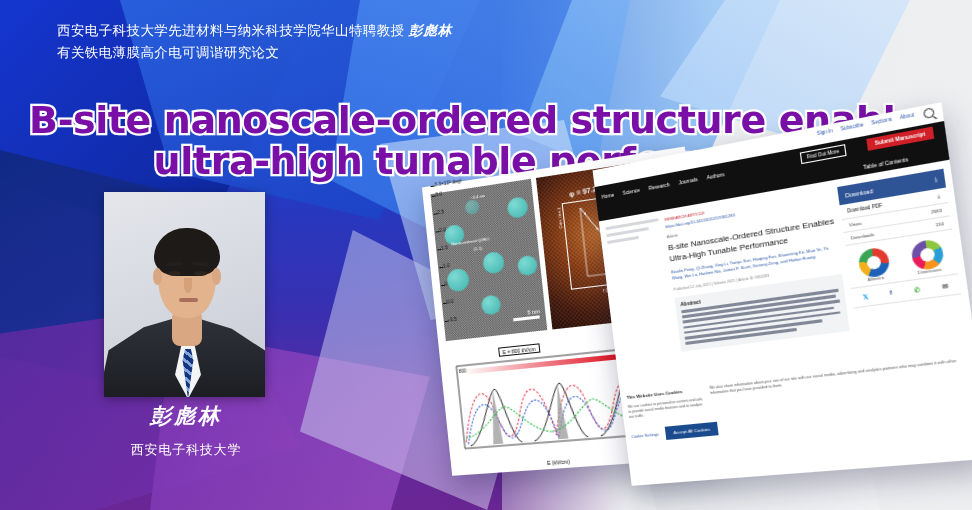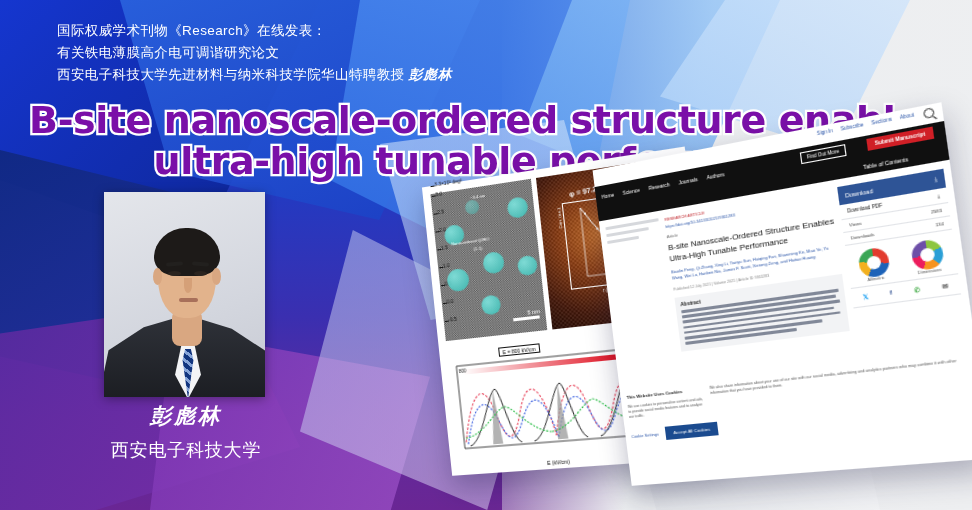--- a/index.html
+++ b/index.html
@@ -103,21 +103,21 @@
   .ph-eye-r{ position:absolute; left:90px; top:79px; width:13px; height:5px;
     background:#2b241f; border-radius:50%; }
   .ph-nose{ position:absolute; left:80px; top:86px; width:8px; height:15px;
     background:#d0986f; border-radius:0 0 50% 50%; opacity:.7; }
   .ph-mouth{ position:absolute; left:75px; top:106px; width:19px; height:4px;
     background:#a8705a; border-radius:4px; }
 
   .pname{ position:absolute; left:0; top:402px; width:372px; text-align:center;
     color:#ffffff; font-size:21px; font-weight:bold; font-style:italic; letter-spacing:3px; }
   .paff{ position:absolute; left:0; top:438px; width:372px; text-align:center;
-    color:#ffffff; font-size:18px; line-height:24px; letter-spacing:.8px; }
+    color:#ffffff; font-size:13px; line-height:24px; letter-spacing:.8px; }
 
   
   .card{
     position:absolute; background:#ffffff;
     box-shadow:0 12px 26px rgba(20,20,60,.30);
   }
   
   .card-fig{
     left:437px; top:186px; width:256px; height:290px;
     transform:perspective(900px) rotateY(-15deg) rotate(-6.2deg);
@@ -243,23 +243,22 @@
   <div class="facet f4"></div>
   <div class="facet f5"></div>
   <div class="facet f6"></div>
   <div class="facet f7"></div>
   <div class="facet f8"></div>
   <div class="facet f9"></div>
   <div class="facet f10"></div>
   <div class="facet f11"></div>
 
   <div class="hdr">
-    <div class="line">国际权威学术刊物《Research》在线发表：</div>
+    <div class="line"><span>西安电子科技大学先进材料与纳米科技学院华山特聘教授 </span><span class="nm">彭彪林</span></div>
     <div class="line">有关铁电薄膜高介电可调谐研究论文</div>
-    <div class="line"><span>西安电子科技大学先进材料与纳米科技学院华山特聘教授 </span><span class="nm">彭彪林</span></div>
   </div>
 
   <div class="title">
     <span>B-site nanoscale-ordered structure enables</span>
     <span class="l2">ultra-high tunable performance</span>
   </div>
 
   <div class="portrait">
     <div class="ph-bg"></div>
     <div class="ph-suit"></div>

